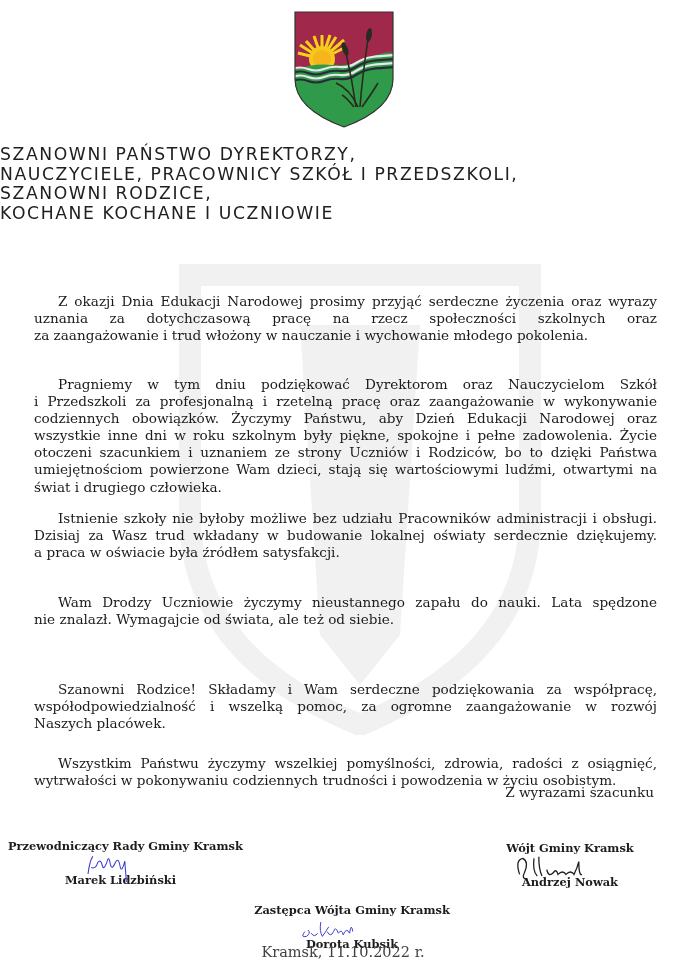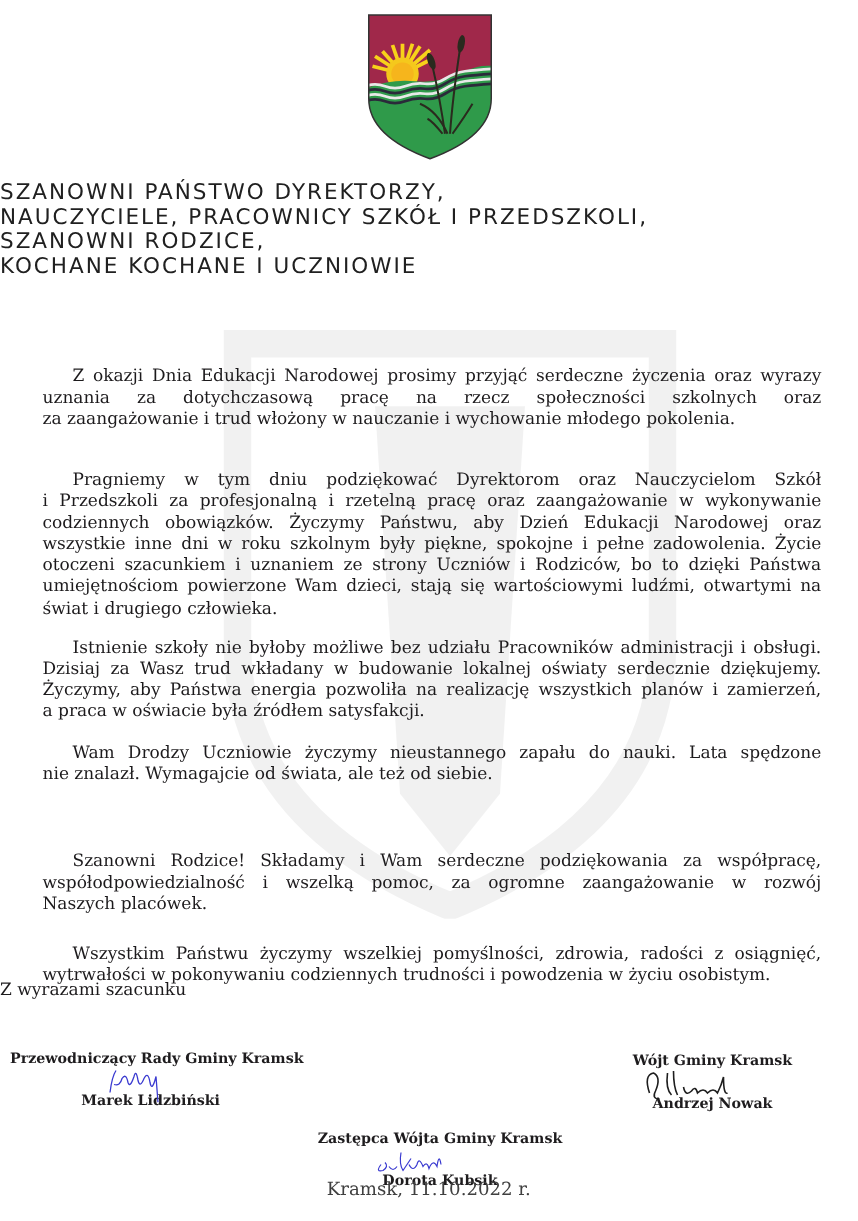--- a/index.html
+++ b/index.html
@@ -65,23 +65,24 @@
     .para .line.last {
       text-align-last: left;
     }
     .indent { padding-left: 24px; }
 
     .closing {
       position: absolute;
       left: 0;
       width: 614px;
       top: 784px;
-      text-align: left;
+      text-align: right;
       font-size: 13.6px;
       font-family: "DejaVu Serif", serif;
+      padding-left: 40px;
     }
     .sig {
       position: absolute;
       text-align: center;
       font-family: "DejaVu Serif", serif;
       font-weight: bold;
       font-size: 11.4px;
       color: #1e1c1e;
     }
     .sig .role { white-space: nowrap; }
@@ -173,21 +174,20 @@
   <span class="line">codziennych obowiązków. Życzymy Państwu, aby  Dzień Edukacji Narodowej oraz</span>
   <span class="line">wszystkie inne dni w roku szkolnym były piękne, spokojne i pełne zadowolenia. Życie</span>
   <span class="line">otoczeni szacunkiem i uznaniem ze strony Uczniów  i Rodziców, bo to dzięki Państwa</span>
   <span class="line">umiejętnościom powierzone Wam dzieci, stają się wartościowymi ludźmi, otwartymi na</span>
   <span class="line last">świat i drugiego człowieka.</span>
 </div>
 
 <div class="para" style="top:471px;">
   <span class="line indent">Istnienie szkoły nie byłoby możliwe bez udziału Pracowników administracji i obsługi.</span>
   <span class="line">Dzisiaj za Wasz  trud  wkładany w budowanie lokalnej oświaty serdecznie dziękujemy.</span>
-  <span class="line">Życzymy, aby Państwa energia pozwoliła na  realizację wszystkich planów i  zamierzeń,</span>
   <span class="line last">a praca w oświacie była źródłem satysfakcji.</span>
 </div>
 
 <div class="para" style="top:555px;">
   <span class="line indent">Wam Drodzy Uczniowie życzymy nieustannego zapału do nauki. Lata spędzone</span>
   <span class="line last">nie znalazł. Wymagajcie od świata, ale też od siebie.</span>
 </div>
 
 <div class="para" style="top:642px;">
   <span class="line indent">Szanowni Rodzice! Składamy i Wam serdeczne podziękowania za współpracę,</span>

